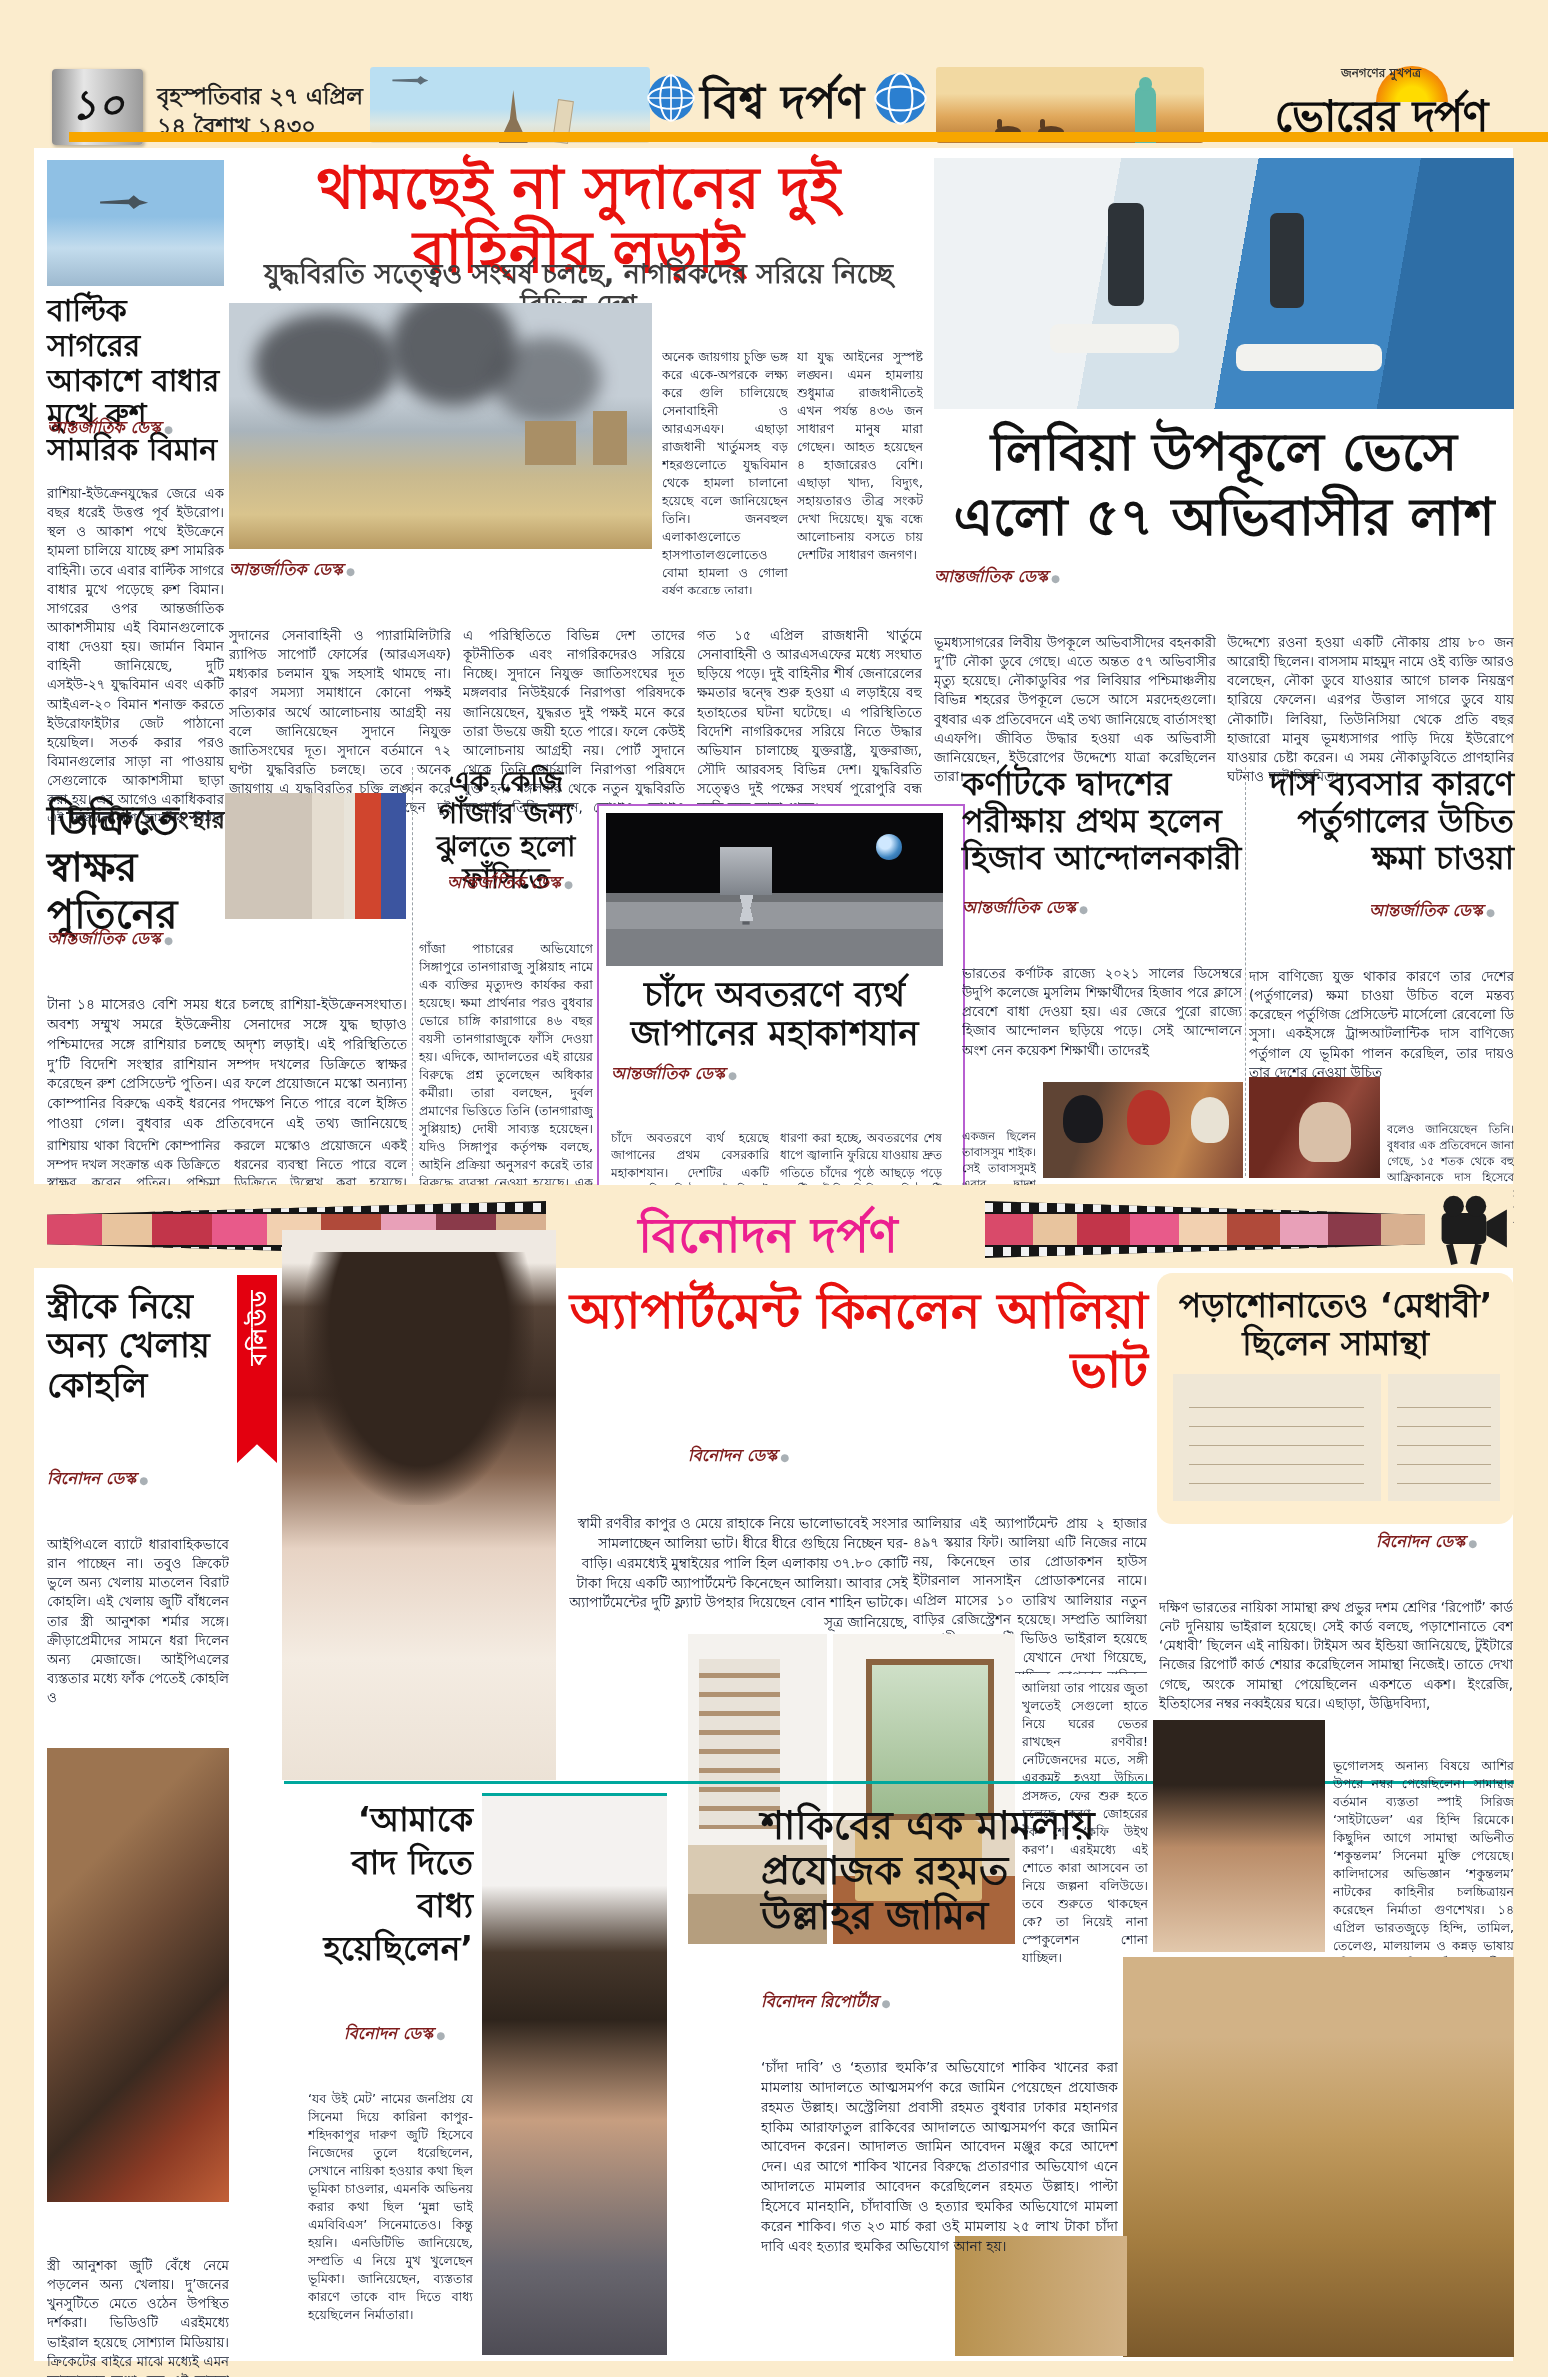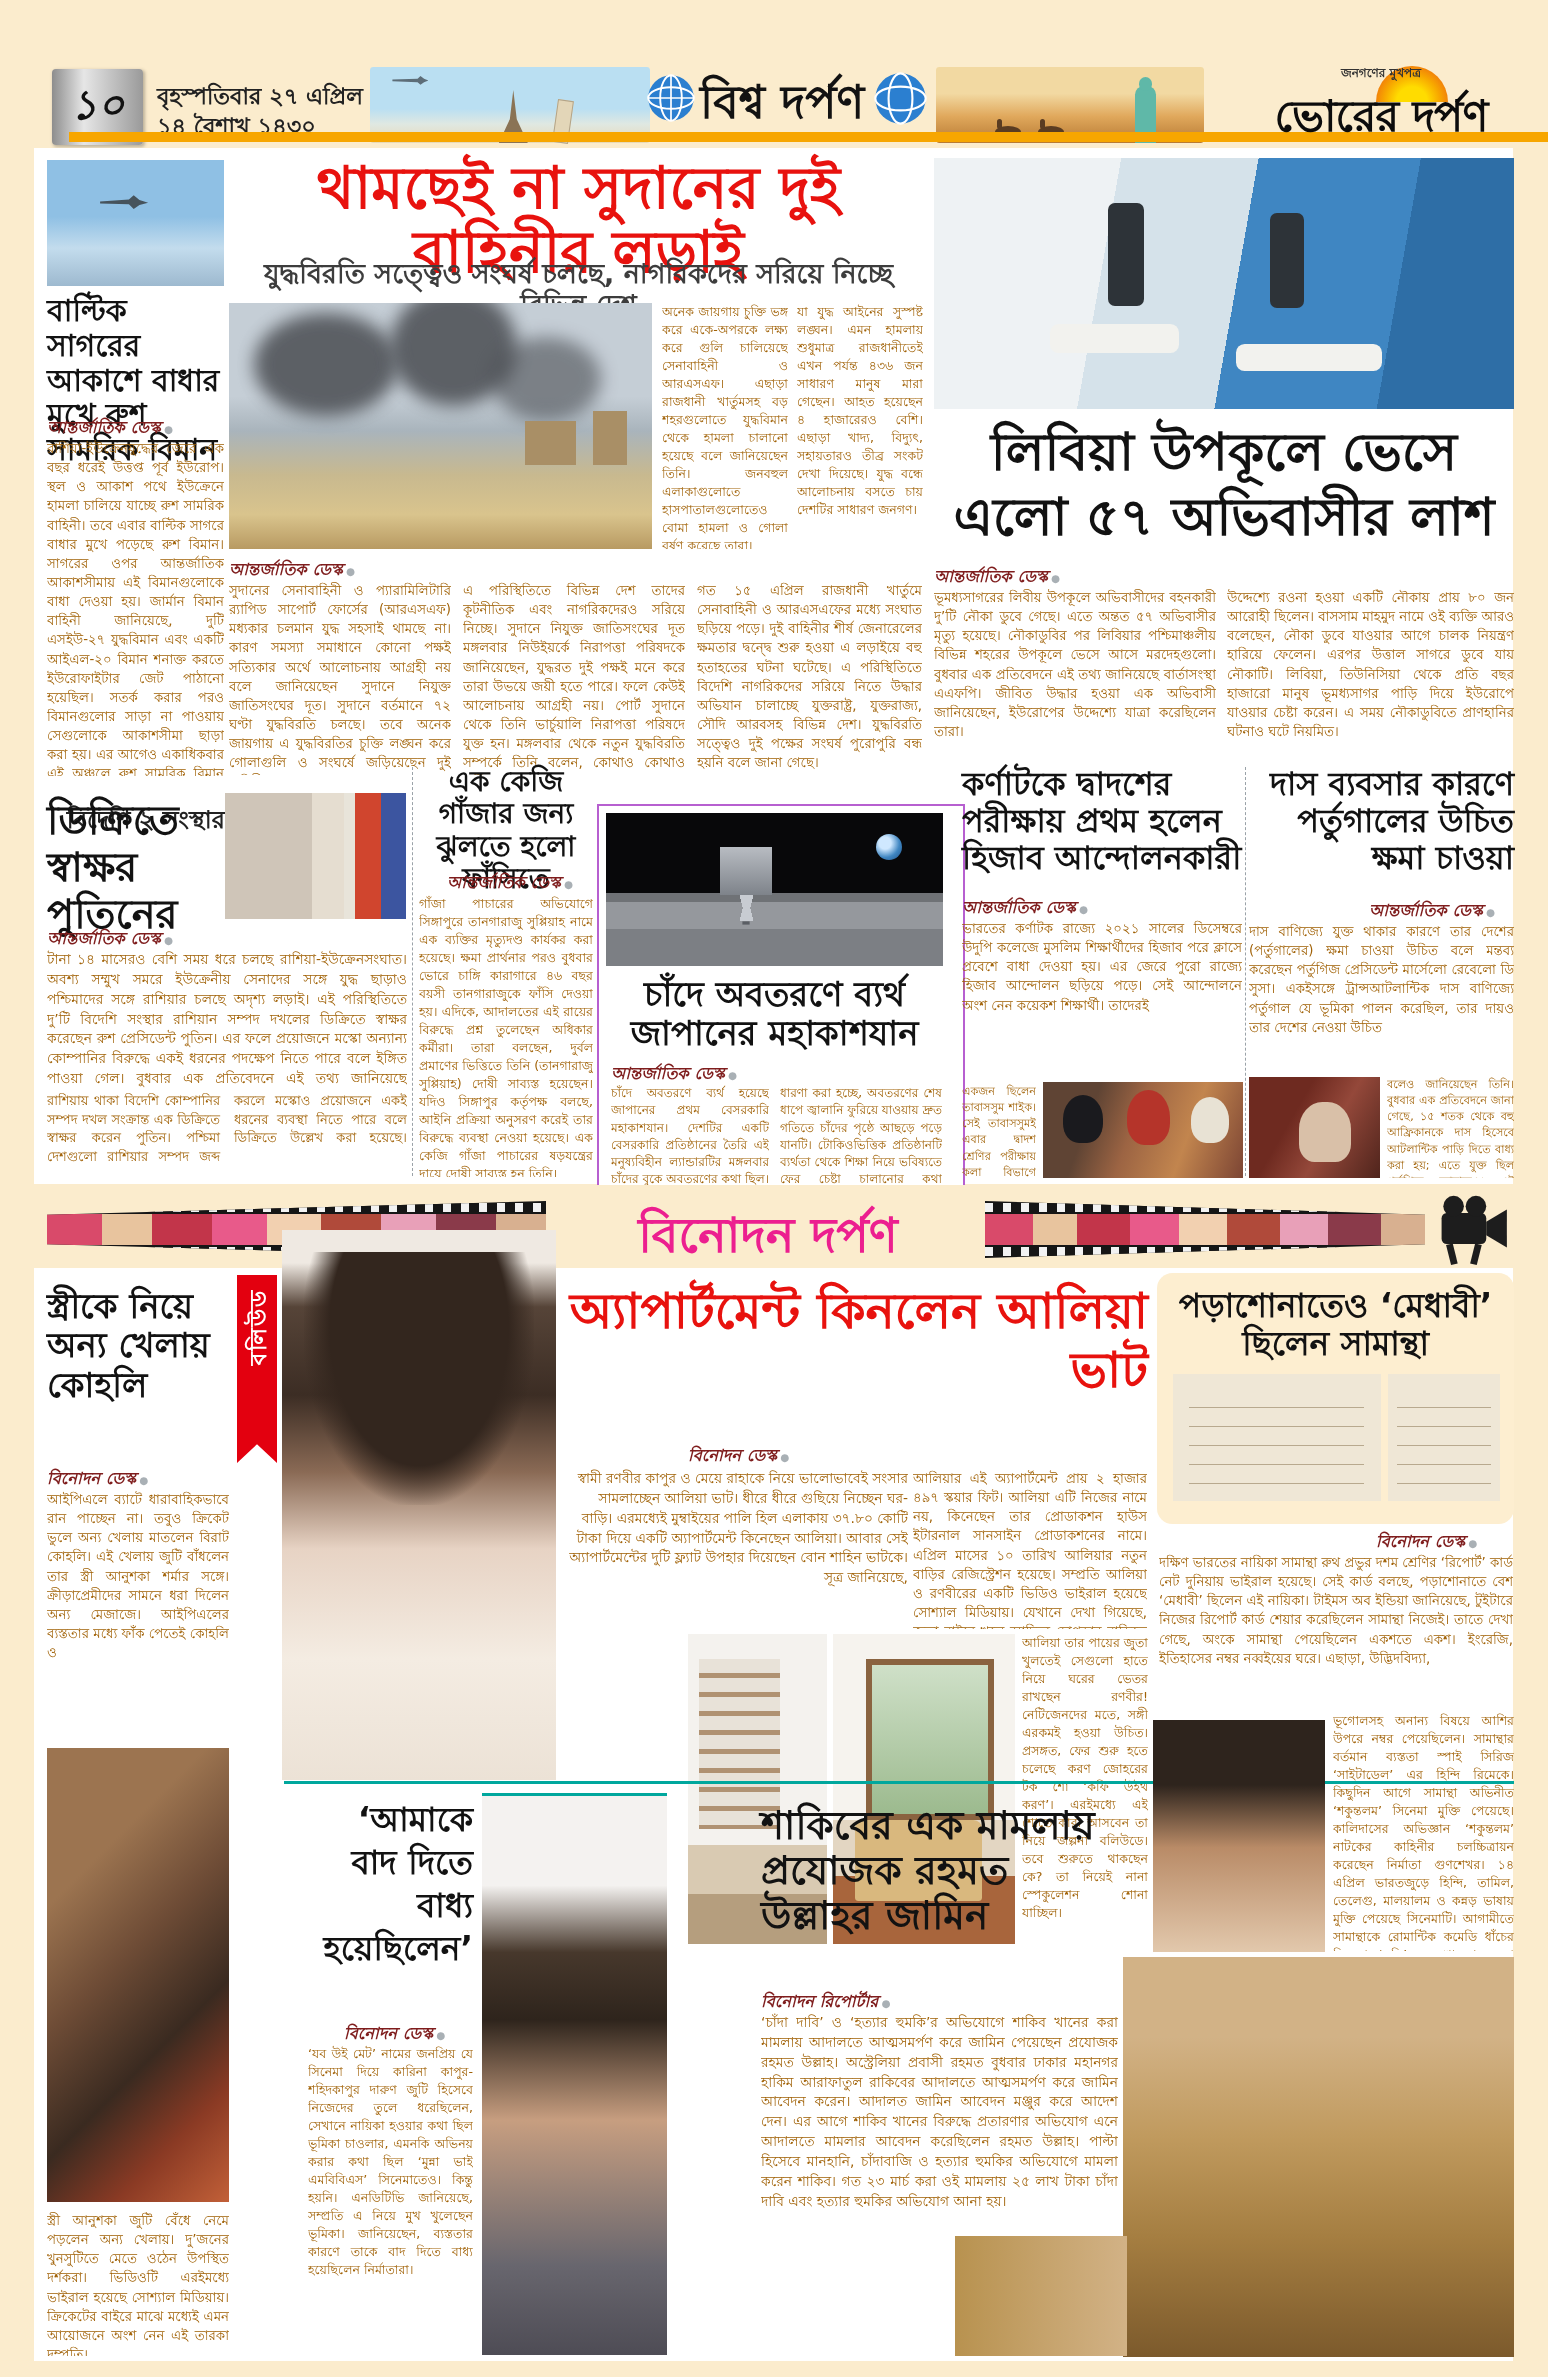--- a/index.html
+++ b/index.html
@@ -5,21 +5,21 @@
   html,body{margin:0;padding:0;background:#d9c79c;font-family:"DejaVu Sans","Liberation Sans",sans-serif;}
   .page{position:relative;width:1548px;height:2377px;background:#fbeccd;overflow:hidden;margin:0 auto;}
   .abs{position:absolute;}
   .panel{position:absolute;background:#ffffff;}
   .hl{font-weight:bold;color:#121212;line-height:1.16;}
   .hl-red{color:#e8120e;}
   .center{text-align:center;}
   .right{text-align:right;}
   .byline{font-weight:bold;font-style:italic;font-size:16.3px;color:#7f1d1d;white-space:nowrap;}
   .byline::after{content:" ●";color:#a9b0b5;font-size:10.3px;}
-  .bt{font-size:13.3px;line-height:1.44;color:#a16207;text-align:justify;overflow:hidden;}
+  .bt{font-size:13.3px;line-height:1.44;color:#0f172a;text-align:justify;overflow:hidden;margin-top:45px;}
   .kicker{font-weight:bold;color:#222;}
   .photo{position:absolute;overflow:hidden;}
   .vdash{position:absolute;border-left:1.7px dashed #9aa2a8;width:0;}
   
   .scroll{background:linear-gradient(90deg,#8d8d8d,#e6e6e6 35%,#bdbdbd 70%,#9a9a9a);border-radius:4px;box-shadow:1.7px 1.7px 3.4px rgba(0,0,0,.25);display:flex;align-items:center;justify-content:center;}
   .scroll span{font-size:41px;font-weight:bold;font-style:italic;color:#111;}
   .dates{font-size:22.4px;font-weight:bold;color:#222;line-height:1.35;}
   .orangebar{background:#f7a600;}
   .brandname{font-size:43px;font-weight:bold;color:#0c0c0c;letter-spacing:-0.9px;white-space:nowrap;}
   .tagline{font-size:12px;font-weight:bold;color:#333;}

